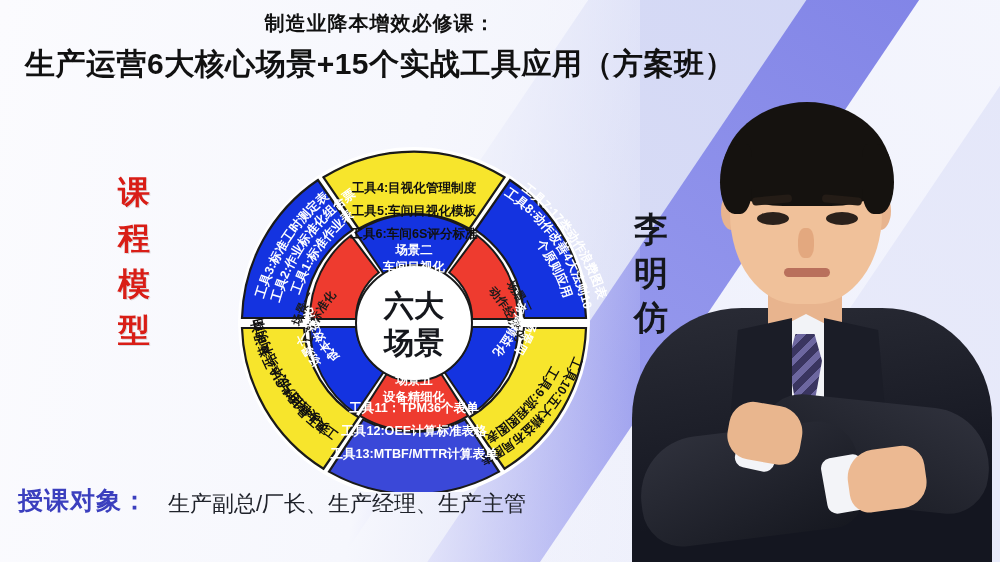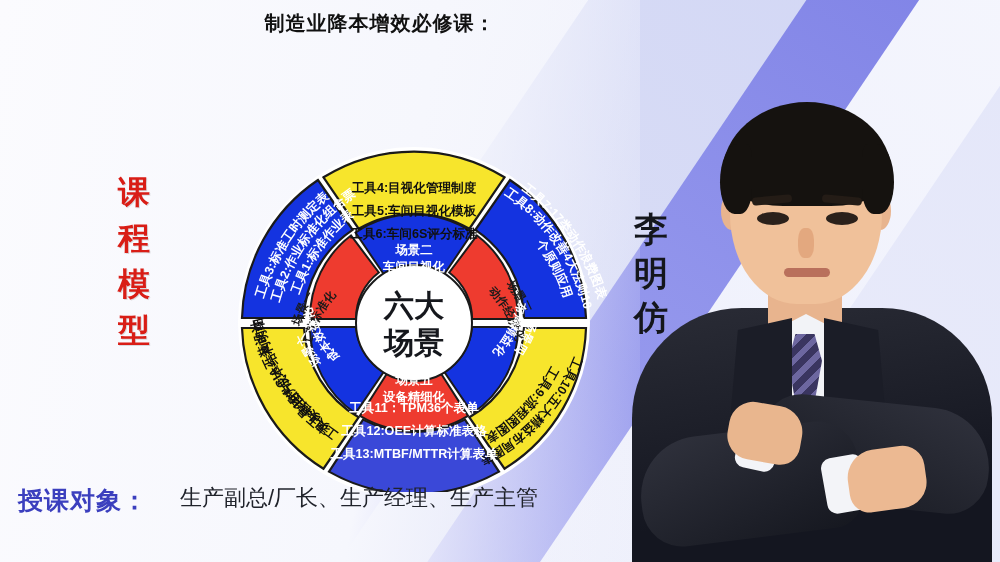--- a/index.html
+++ b/index.html
@@ -50,21 +50,21 @@
   .lecturer{position:absolute;left:634px;top:212px;z-index:7;
     display:flex;flex-direction:column;align-items:center;gap:10px;}
   .lecturer span{font-size:34px;font-weight:bold;color:#14161c;line-height:1;}
 
   
   .wheel{position:absolute;left:204px;top:112px;width:420px;height:380px;z-index:5;}
   .wheel svg{display:block;width:420px;height:380px;}
   .ring-label{font-family:"Liberation Sans","DejaVu Sans",sans-serif;font-weight:bold;}
 
   
-  .audience{position:absolute;left:18px;top:484px;z-index:7;display:flex;align-items:flex-start;gap:32px;}
+  .audience{position:absolute;left:18px;top:484px;z-index:7;display:flex;align-items:flex-end;gap:20px;}
   .audience-label{font-size:25px;font-weight:bold;color:#3b3fbe;letter-spacing:1px;}
   .audience-lines{display:flex;flex-direction:row;gap:2px;}
   .audience-lines div{font-size:22px;color:#20232b;line-height:1.25;}
 
   
   .photo{position:absolute;right:0;bottom:0;width:390px;height:510px;z-index:4;overflow:hidden;}
   .ph-neck{position:absolute;left:158px;top:196px;width:74px;height:90px;background:#e8b48e;border-radius:14px;}
   .ph-head{position:absolute;left:120px;top:64px;width:152px;height:188px;
     background:#f0c19a;border-radius:48% 48% 44% 44%/52% 52% 48% 48%;}
   .ph-ear-l{position:absolute;left:111px;top:140px;width:22px;height:38px;background:#e8b48e;border-radius:50%;}
@@ -138,20 +138,21 @@
     <div class="ph-arm-r"></div>
     <div class="ph-arm-l"></div>
     <div class="ph-cuff-r"></div>
     <div class="ph-hand-r"></div>
     <div class="ph-cuff-l"></div>
     <div class="ph-hand-l"></div>
   </div>
 
   <div class="title-wrap">
     <div class="title-1">制造业降本增效必修课：</div>
+    <div class="title-2">生产运营6大核心场景+15个实战工具应用（方案班）</div>
   </div>
 
   <div class="course-model">
     <span>课</span>
     <span>程</span>
     <span>模</span>
     <span>型</span>
   </div>
 
   <div class="lecturer">

